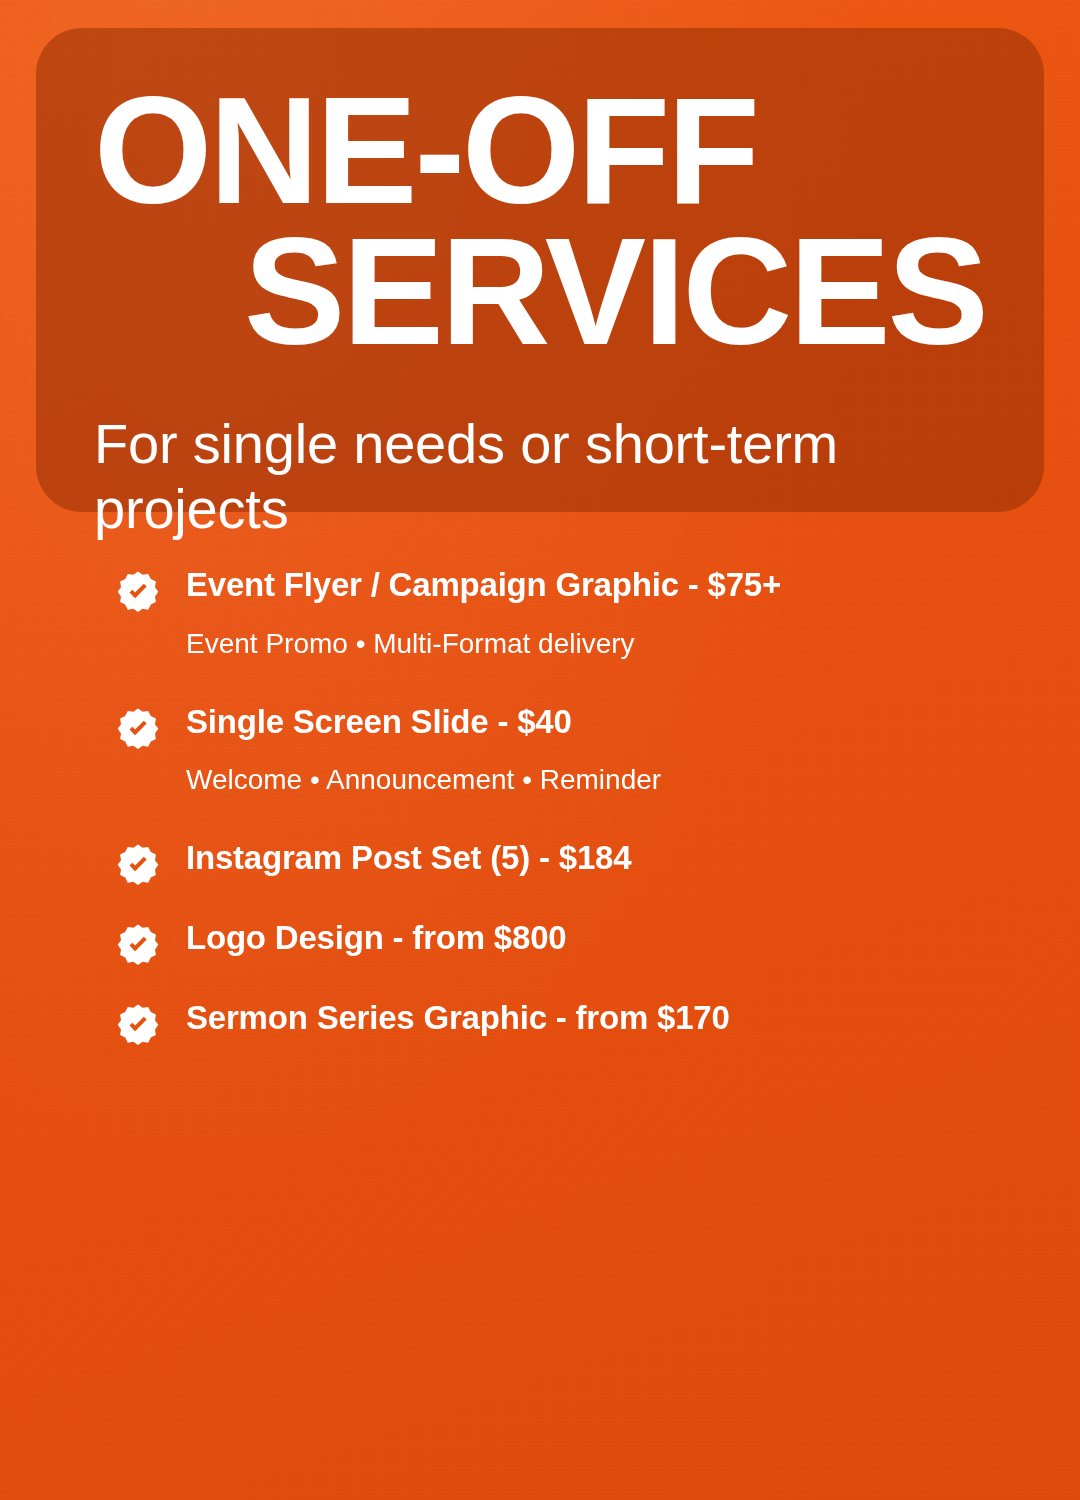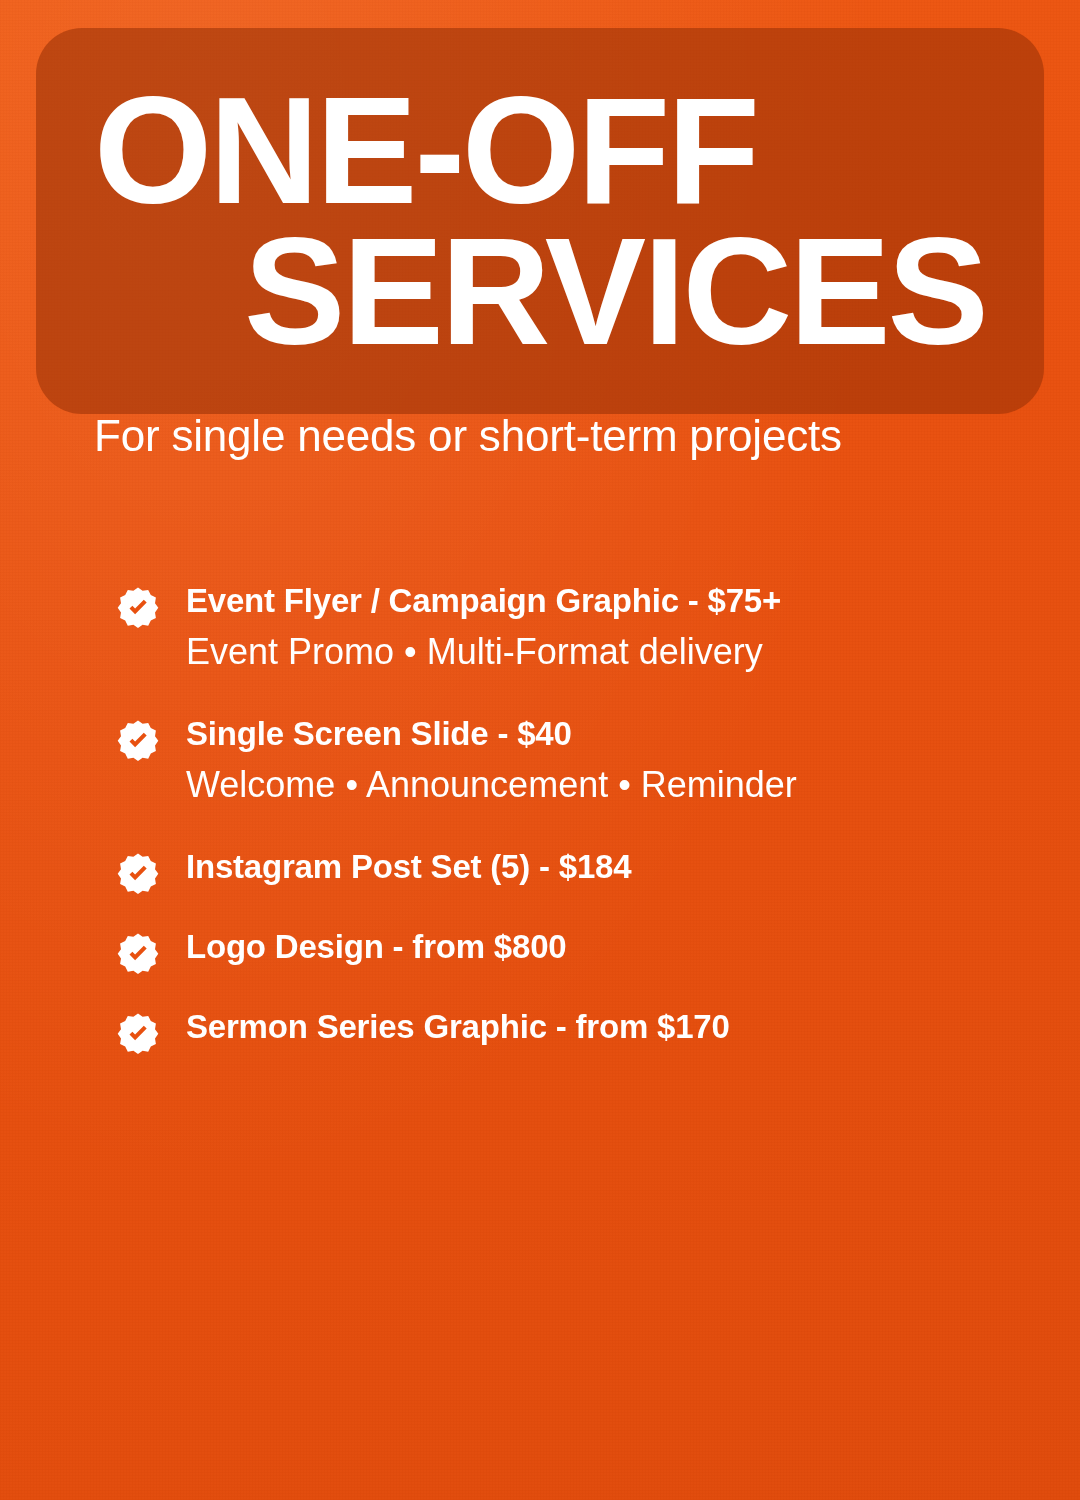--- a/index.html
+++ b/index.html
@@ -29,51 +29,51 @@
       repeating-linear-gradient(0deg, rgba(0,0,0,0.18) 0px, rgba(0,0,0,0) 1px, rgba(255,255,255,0.12) 2px, rgba(255,255,255,0) 3px),
       repeating-linear-gradient(90deg, rgba(0,0,0,0.12) 0px, rgba(0,0,0,0) 1px, rgba(255,255,255,0.10) 2px, rgba(255,255,255,0) 3px);
     pointer-events: none;
   }
 
   .header-card {
     position: absolute;
     left: 36px;
     top: 28px;
     width: 1008px;
-    height: 386px;
+    height: 484px;
     box-sizing: border-box;
     background: rgba(150, 48, 5, 0.55);
     border-radius: 46px;
     padding: 52px 58px 0 58px;
   }
   .title {
     color: #ffffff;
     font-weight: bold;
     font-size: 152px;
     line-height: 0.93;
     letter-spacing: -3px;
     margin: 0;
     white-space: nowrap;
   }
   .title .line2 {
     display: block;
     text-align: right;
   }
   .subtitle {
     color: #ffffff;
-    font-size: 44px;
+    font-size: 56px;
     font-weight: normal;
     letter-spacing: -0.2px;
     margin: 48px 0 12px 0;
   }
 
   .list {
     position: absolute;
     left: 112px;
-    top: 580px;
+    top: 564px;
     width: 900px;
   }
   .item {
     display: flex;
     align-items: flex-start;
     margin-bottom: 26px;
   }
   .badge {
     flex: 0 0 auto;
     width: 52px;
@@ -93,23 +93,23 @@
     color: #ffffff;
     font-weight: bold;
     font-size: 33px;
     line-height: 1.18;
     letter-spacing: -0.2px;
     margin: 0;
   }
   .item-sub {
     color: #ffffff;
     font-weight: normal;
-    font-size: 36px;
+    font-size: 28px;
     line-height: 1.2;
-    margin: 9px 0 0 0;
+    margin: 22px 0 0 0;
   }
   .item-sub:empty {
     display: none;
   }
   .item.has-sub {
     margin-bottom: 40px;
   }
 </style>
 </head>
 <body>

